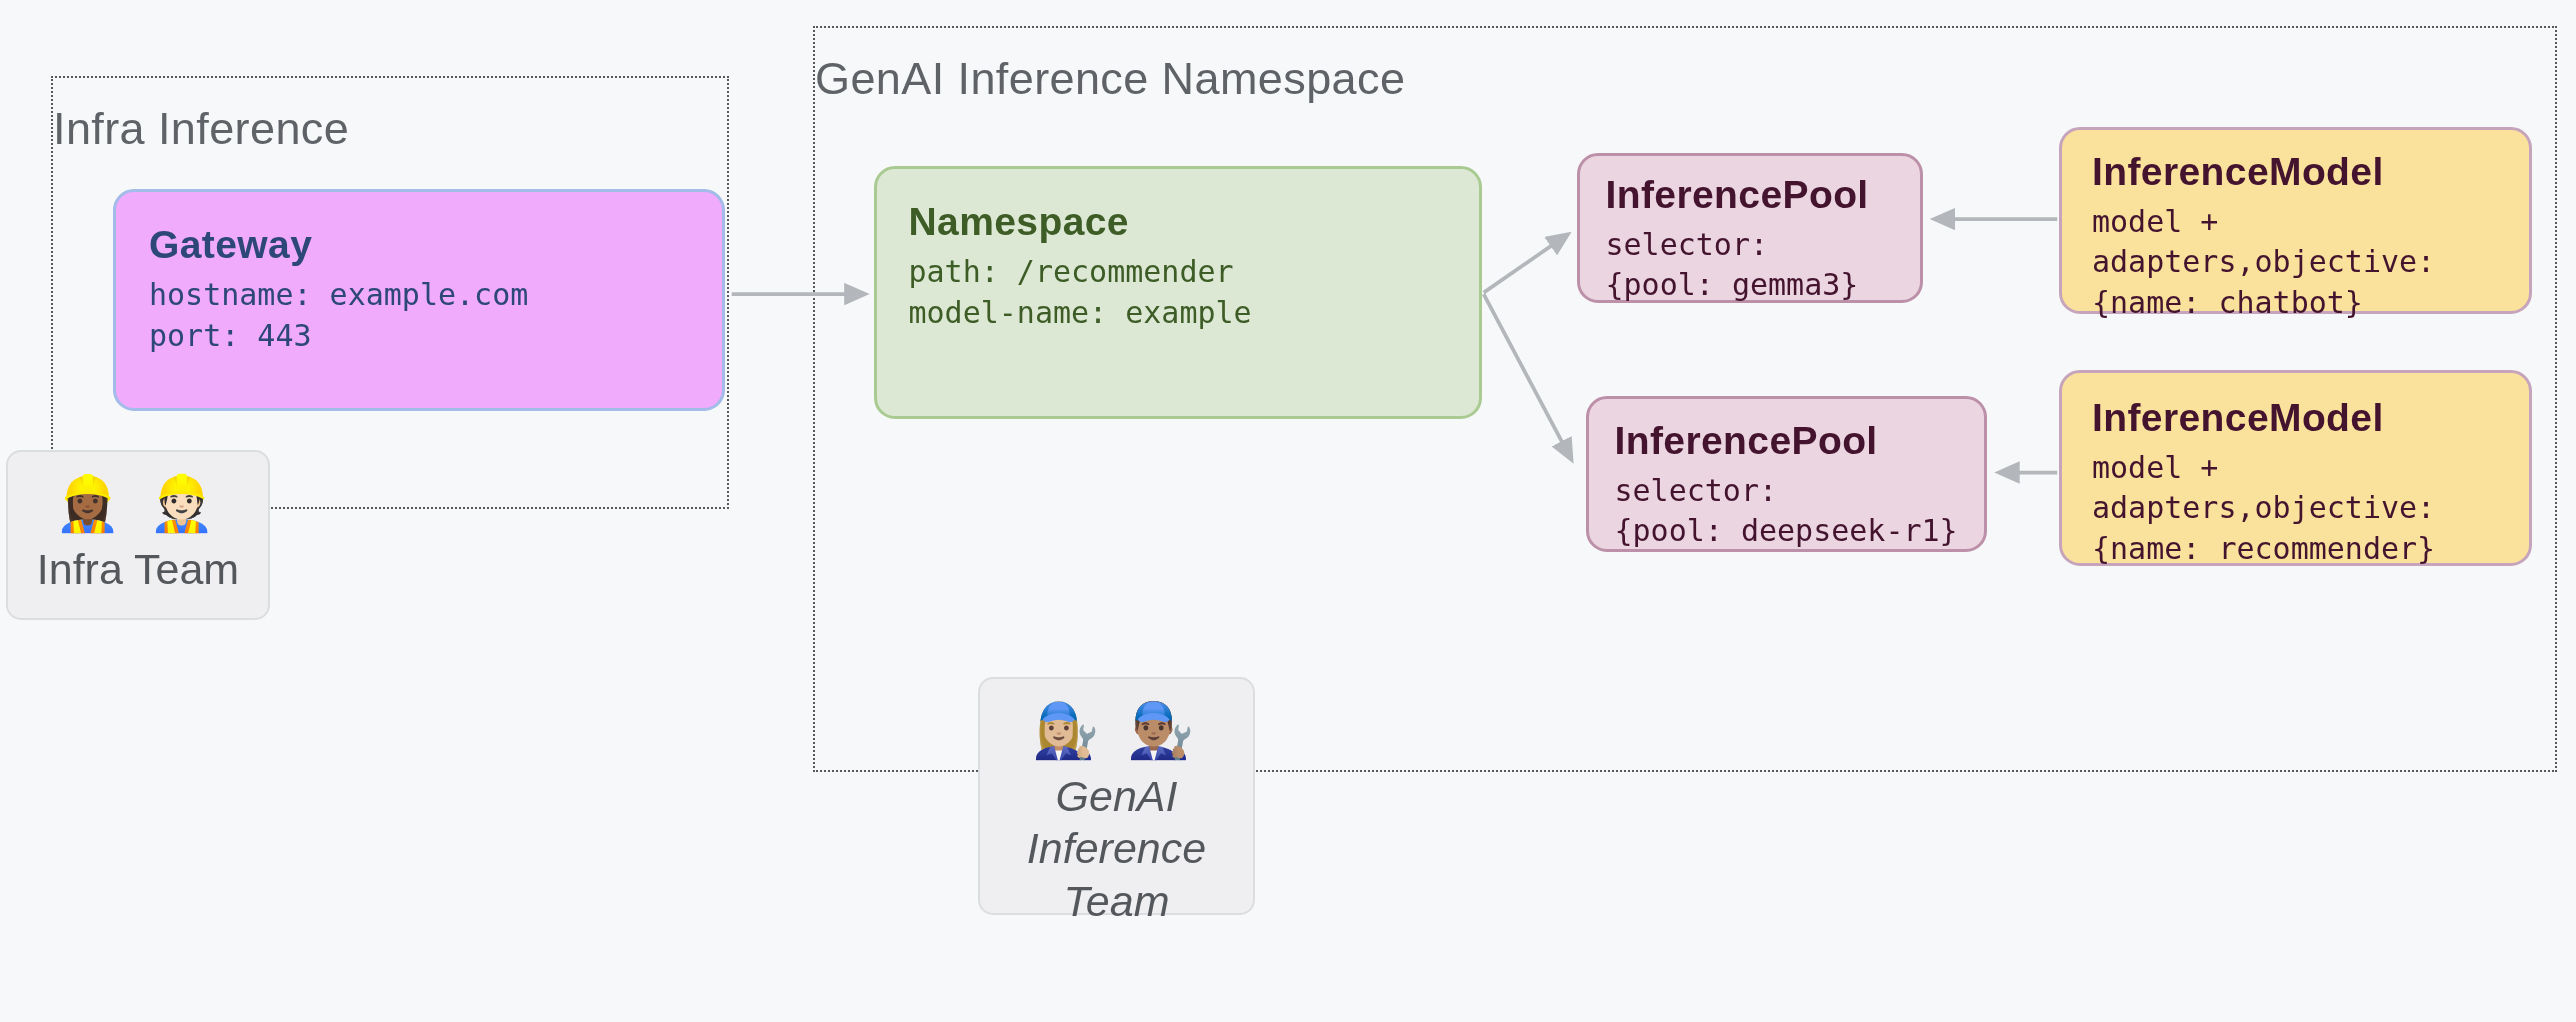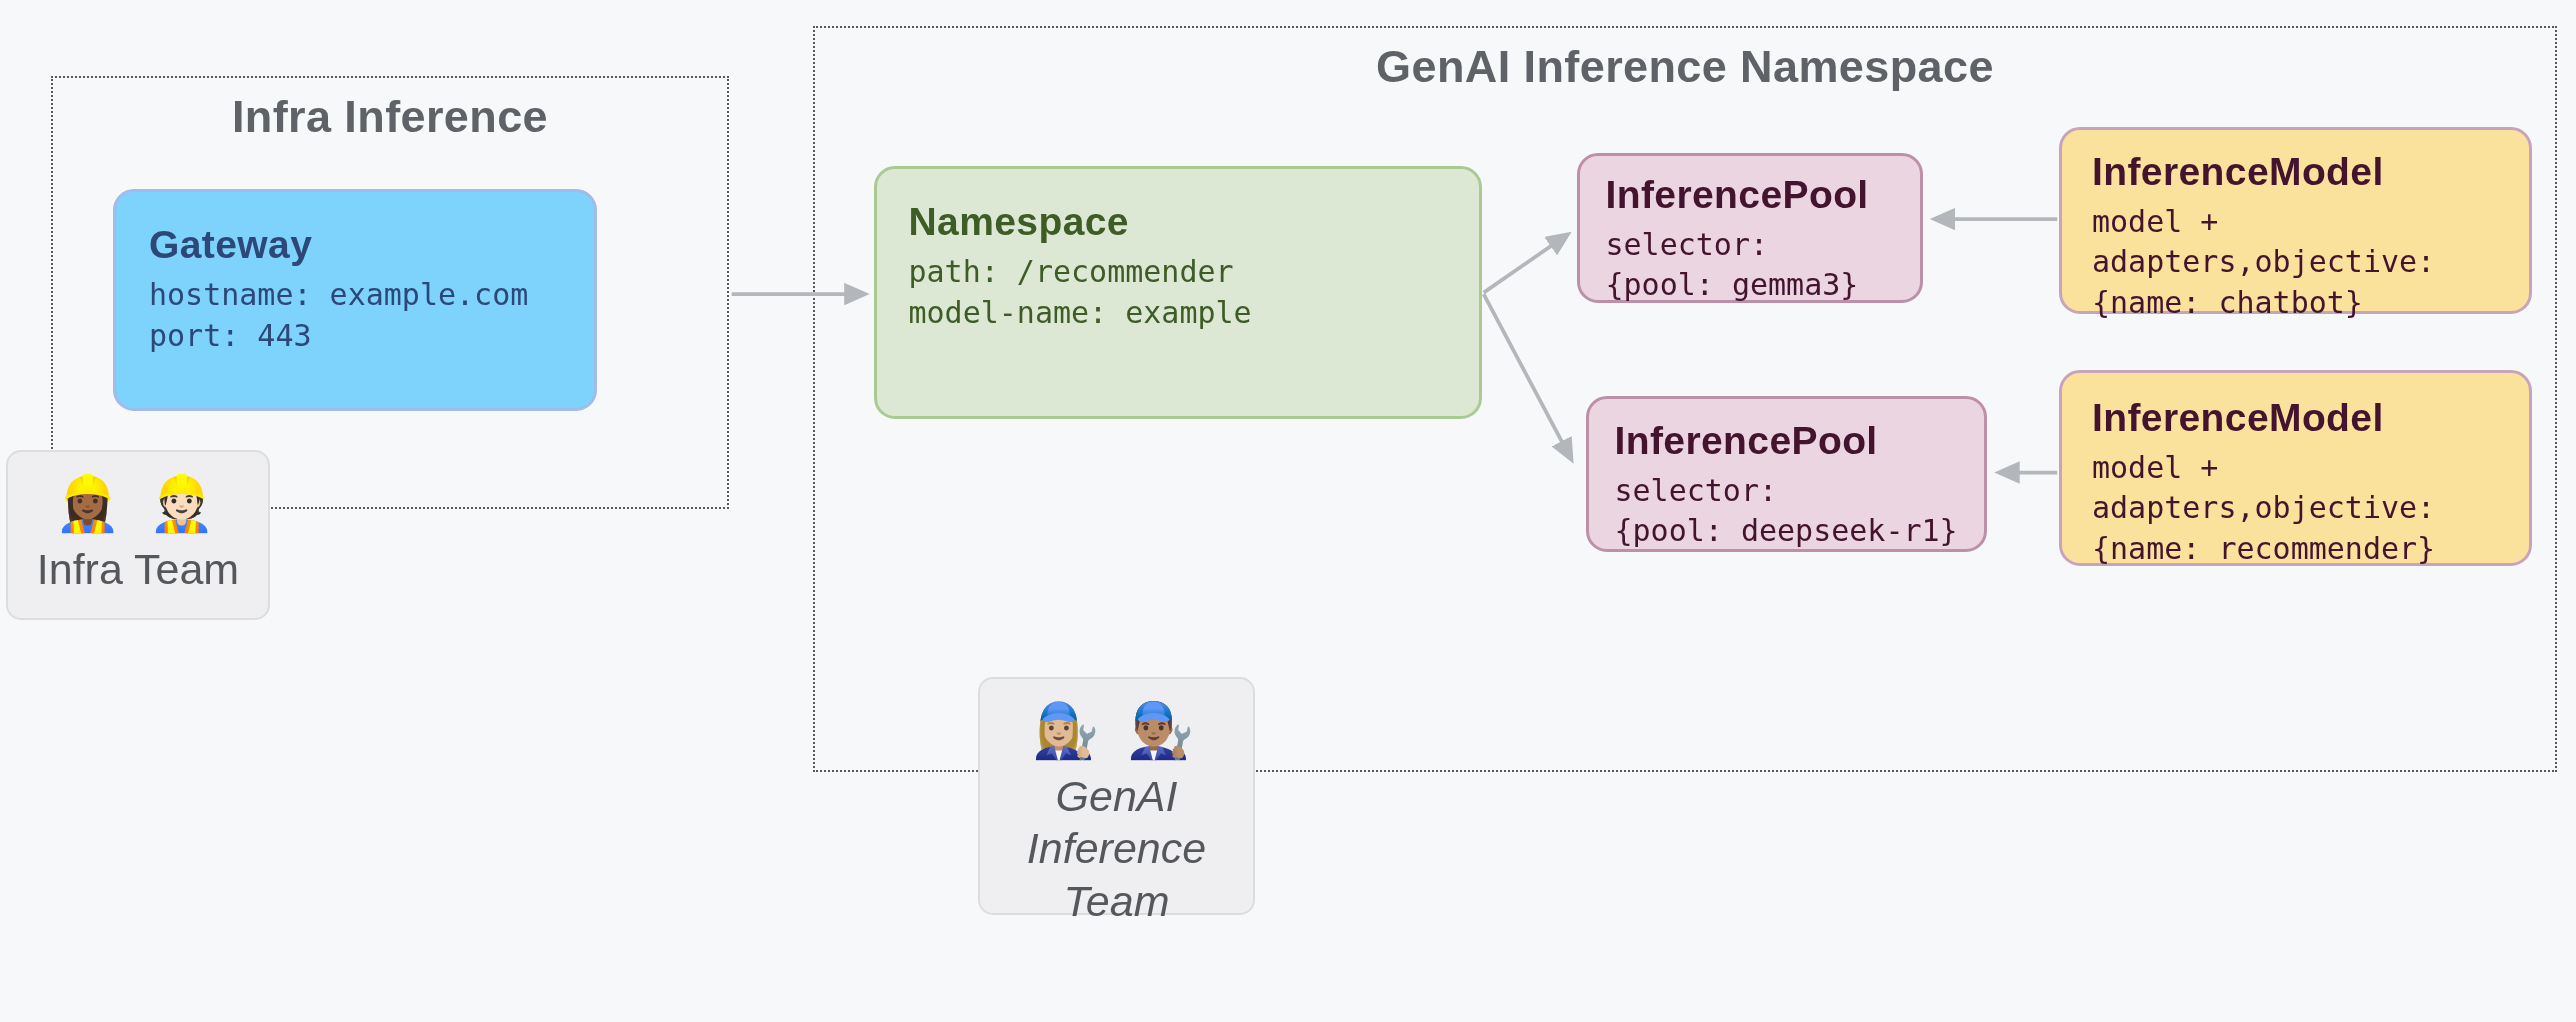--- a/index.html
+++ b/index.html
@@ -15,24 +15,23 @@
 
   
   .ns {
     position: absolute;
     border: 2.2px dotted #56585c;
     background: transparent;
   }
   .ns-infra { left: 51px;  top: 76px; width: 678px;  height: 433px; }
   .ns-genai { left: 813px; top: 26px; width: 1744px; height: 746px; }
   .ns-title {
-    margin-top: 13px;
-    text-align: center;
+    margin-top: 25px;
     font-size: 45px;
-    font-weight: 700;
+    font-weight: 400;
     color: #5f6368;
     letter-spacing: 0.4px;
     white-space: nowrap;
   }
 
   
   svg.arrows {
     position: absolute;
     left: 0; top: 0;
     width: 2576px; height: 1023px;
@@ -55,22 +54,22 @@
     white-space: nowrap;
   }
   .code {
     font-family: "DejaVu Sans Mono", monospace;
     font-size: 30px;
     line-height: 1.38;
     white-space: nowrap;
   }
 
   .node-gateway {
-    left: 113px; top: 189px; width: 484px; height: 222px;
-    background: #7dd3fc; border-color: #a2bbe8; color: #2d4878;
+    left: 113px; top: 189px; width: 612px; height: 222px;
+    background: #f0abfc; border-color: #a2bbe8; color: #2d4878;
     padding: 28.5px 33px;
   }
   .node-httproute {
     left: 874px; top: 166px; width: 608px; height: 253px;
     background: #dce8d4; border-color: #a9cb92; color: #3d5c26;
     padding: 28.5px 31.5px;
   }
   .node-pool-1 {
     left: 1577px; top: 153px; width: 346px; height: 150px;
     background: #ead5e0; border-color: #bd90a9; color: #44142f;

